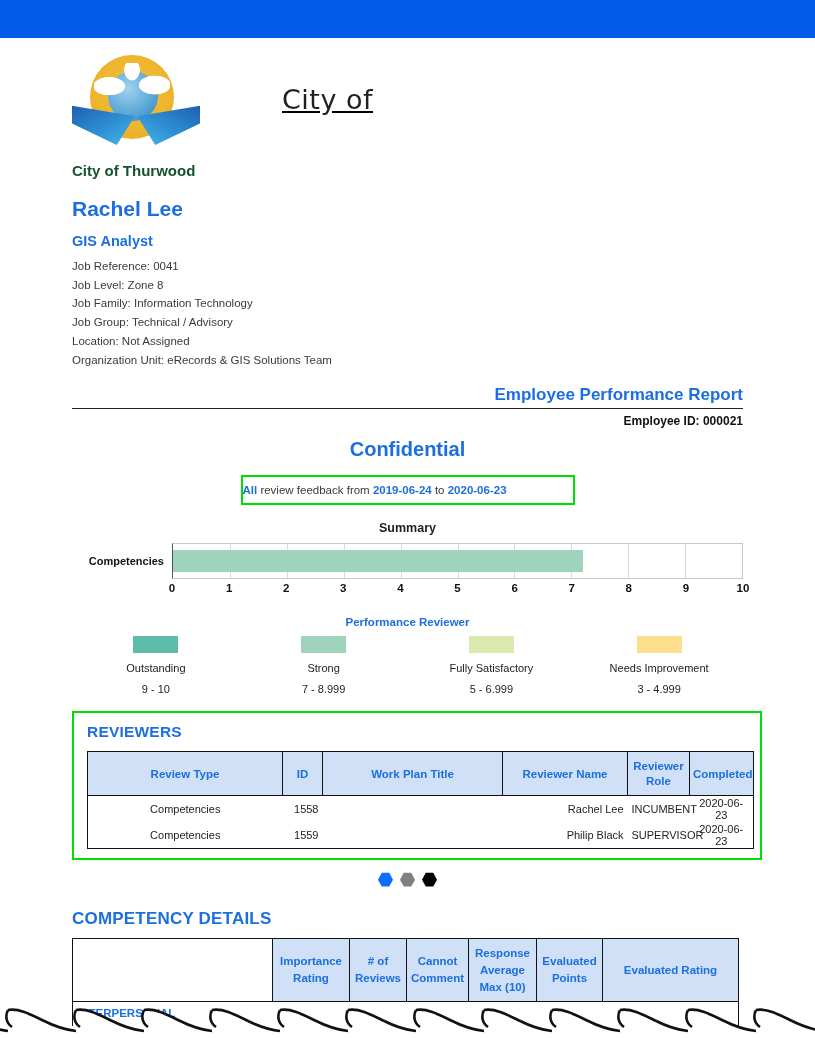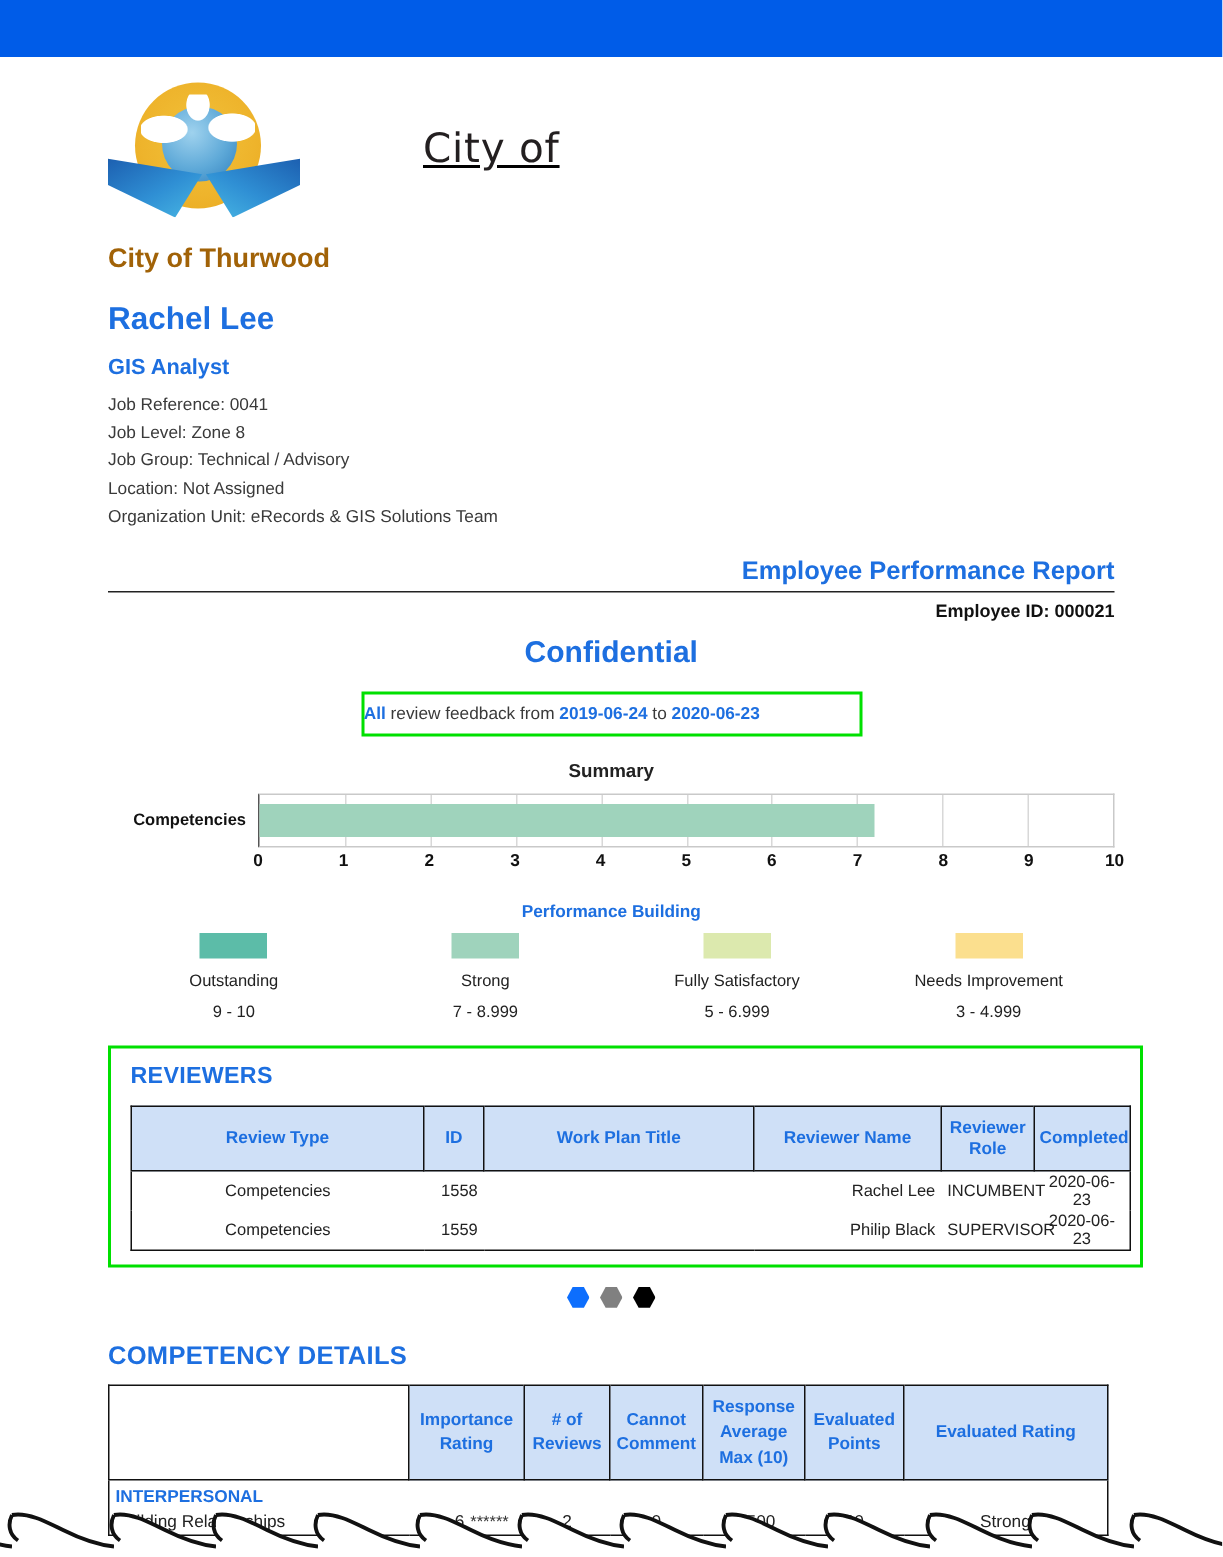--- a/index.html
+++ b/index.html
@@ -30,21 +30,21 @@
     clip-path:polygon(0 2%,98% 28%,70% 100%,0 46%);}
   .crest .book .page-r{left:64px;background:linear-gradient(210deg,#1c5fb0 0%,#2f8fd4 55%,#49b8e4 100%);
     clip-path:polygon(100% 2%,2% 28%,30% 100%,100% 46%);}
   .wordmark{margin-left:26px;line-height:1;}
   .wordmark .w1{font-family:"DejaVu Sans", sans-serif;font-size:27px;color:#231f20;letter-spacing:.5px;
     display:block;margin-left:56px;}
   .wordmark .w2{font-family:"DejaVu Serif", serif;font-style:italic;font-size:46px;color:#141414;
     display:block;margin-top:-4px;letter-spacing:.5px;}
 
   
-  .org-name{font-size:18px;font-weight:bold;color:#a16207;padding:16px 0 0 72px;}
+  .org-name{font-size:15px;font-weight:bold;color:#14532d;padding:16px 0 0 72px;}
   .emp-name{font-size:21px;font-weight:bold;color:#1d6fe0;padding:18px 0 0 72px;}
   .emp-title{font-size:14.5px;font-weight:bold;color:#1d6fe0;padding:12px 0 0 72px;}
   .meta{padding:8px 0 0 72px;}
   .meta div{font-size:11.5px;color:#3a3a3a;line-height:1.63;}
 
   
   .rpt-wrap{margin:16px 72px 0 72px;}
   .rpt-title{font-size:17px;font-weight:bold;color:#1d6fe0;text-align:right;padding-bottom:3px;}
   .rule{border-bottom:1.5px solid #222;}
   .emp-id{font-size:12px;font-weight:bold;color:#111;text-align:right;padding-top:5px;}
@@ -132,20 +132,21 @@
     </div>
   </div>
 
   <div class="org-name">City of Thurwood</div>
   <div class="emp-name">Rachel Lee</div>
   <div class="emp-title">GIS Analyst</div>
 
   <div class="meta">
     <div>Job Reference: 0041</div>
     <div>Job Level: Zone 8</div>
+    <div>Job Family: Information Technology</div>
     <div>Job Group: Technical / Advisory</div>
     <div>Location: Not Assigned</div>
     <div>Organization Unit: eRecords &amp; GIS Solutions Team</div>
   </div>
 
   <div class="rpt-wrap">
     <div class="rpt-title">Employee Performance Report</div>
     <div class="rule"></div>
     <div class="emp-id">Employee ID: 000021</div>
   </div>
@@ -184,21 +185,21 @@
         <span class="tick" style="left:50%">5</span>
         <span class="tick" style="left:60%">6</span>
         <span class="tick" style="left:70%">7</span>
         <span class="tick" style="left:80%">8</span>
         <span class="tick" style="left:90%">9</span>
         <span class="tick" style="left:100%">10</span>
       </div>
     </div>
   </div>
 
-  <div class="legend-title">Performance Building</div>
+  <div class="legend-title">Performance Reviewer</div>
   <div class="legend">
     <div class="leg-item">
       <div class="leg-sw" style="background:#5cbca8"></div>
       <div class="leg-name">Outstanding</div>
       <div class="leg-range">9 - 10</div>
     </div>
     <div class="leg-item">
       <div class="leg-sw" style="background:#9fd3bc"></div>
       <div class="leg-name">Strong</div>
       <div class="leg-range">7 - 8.999</div>

